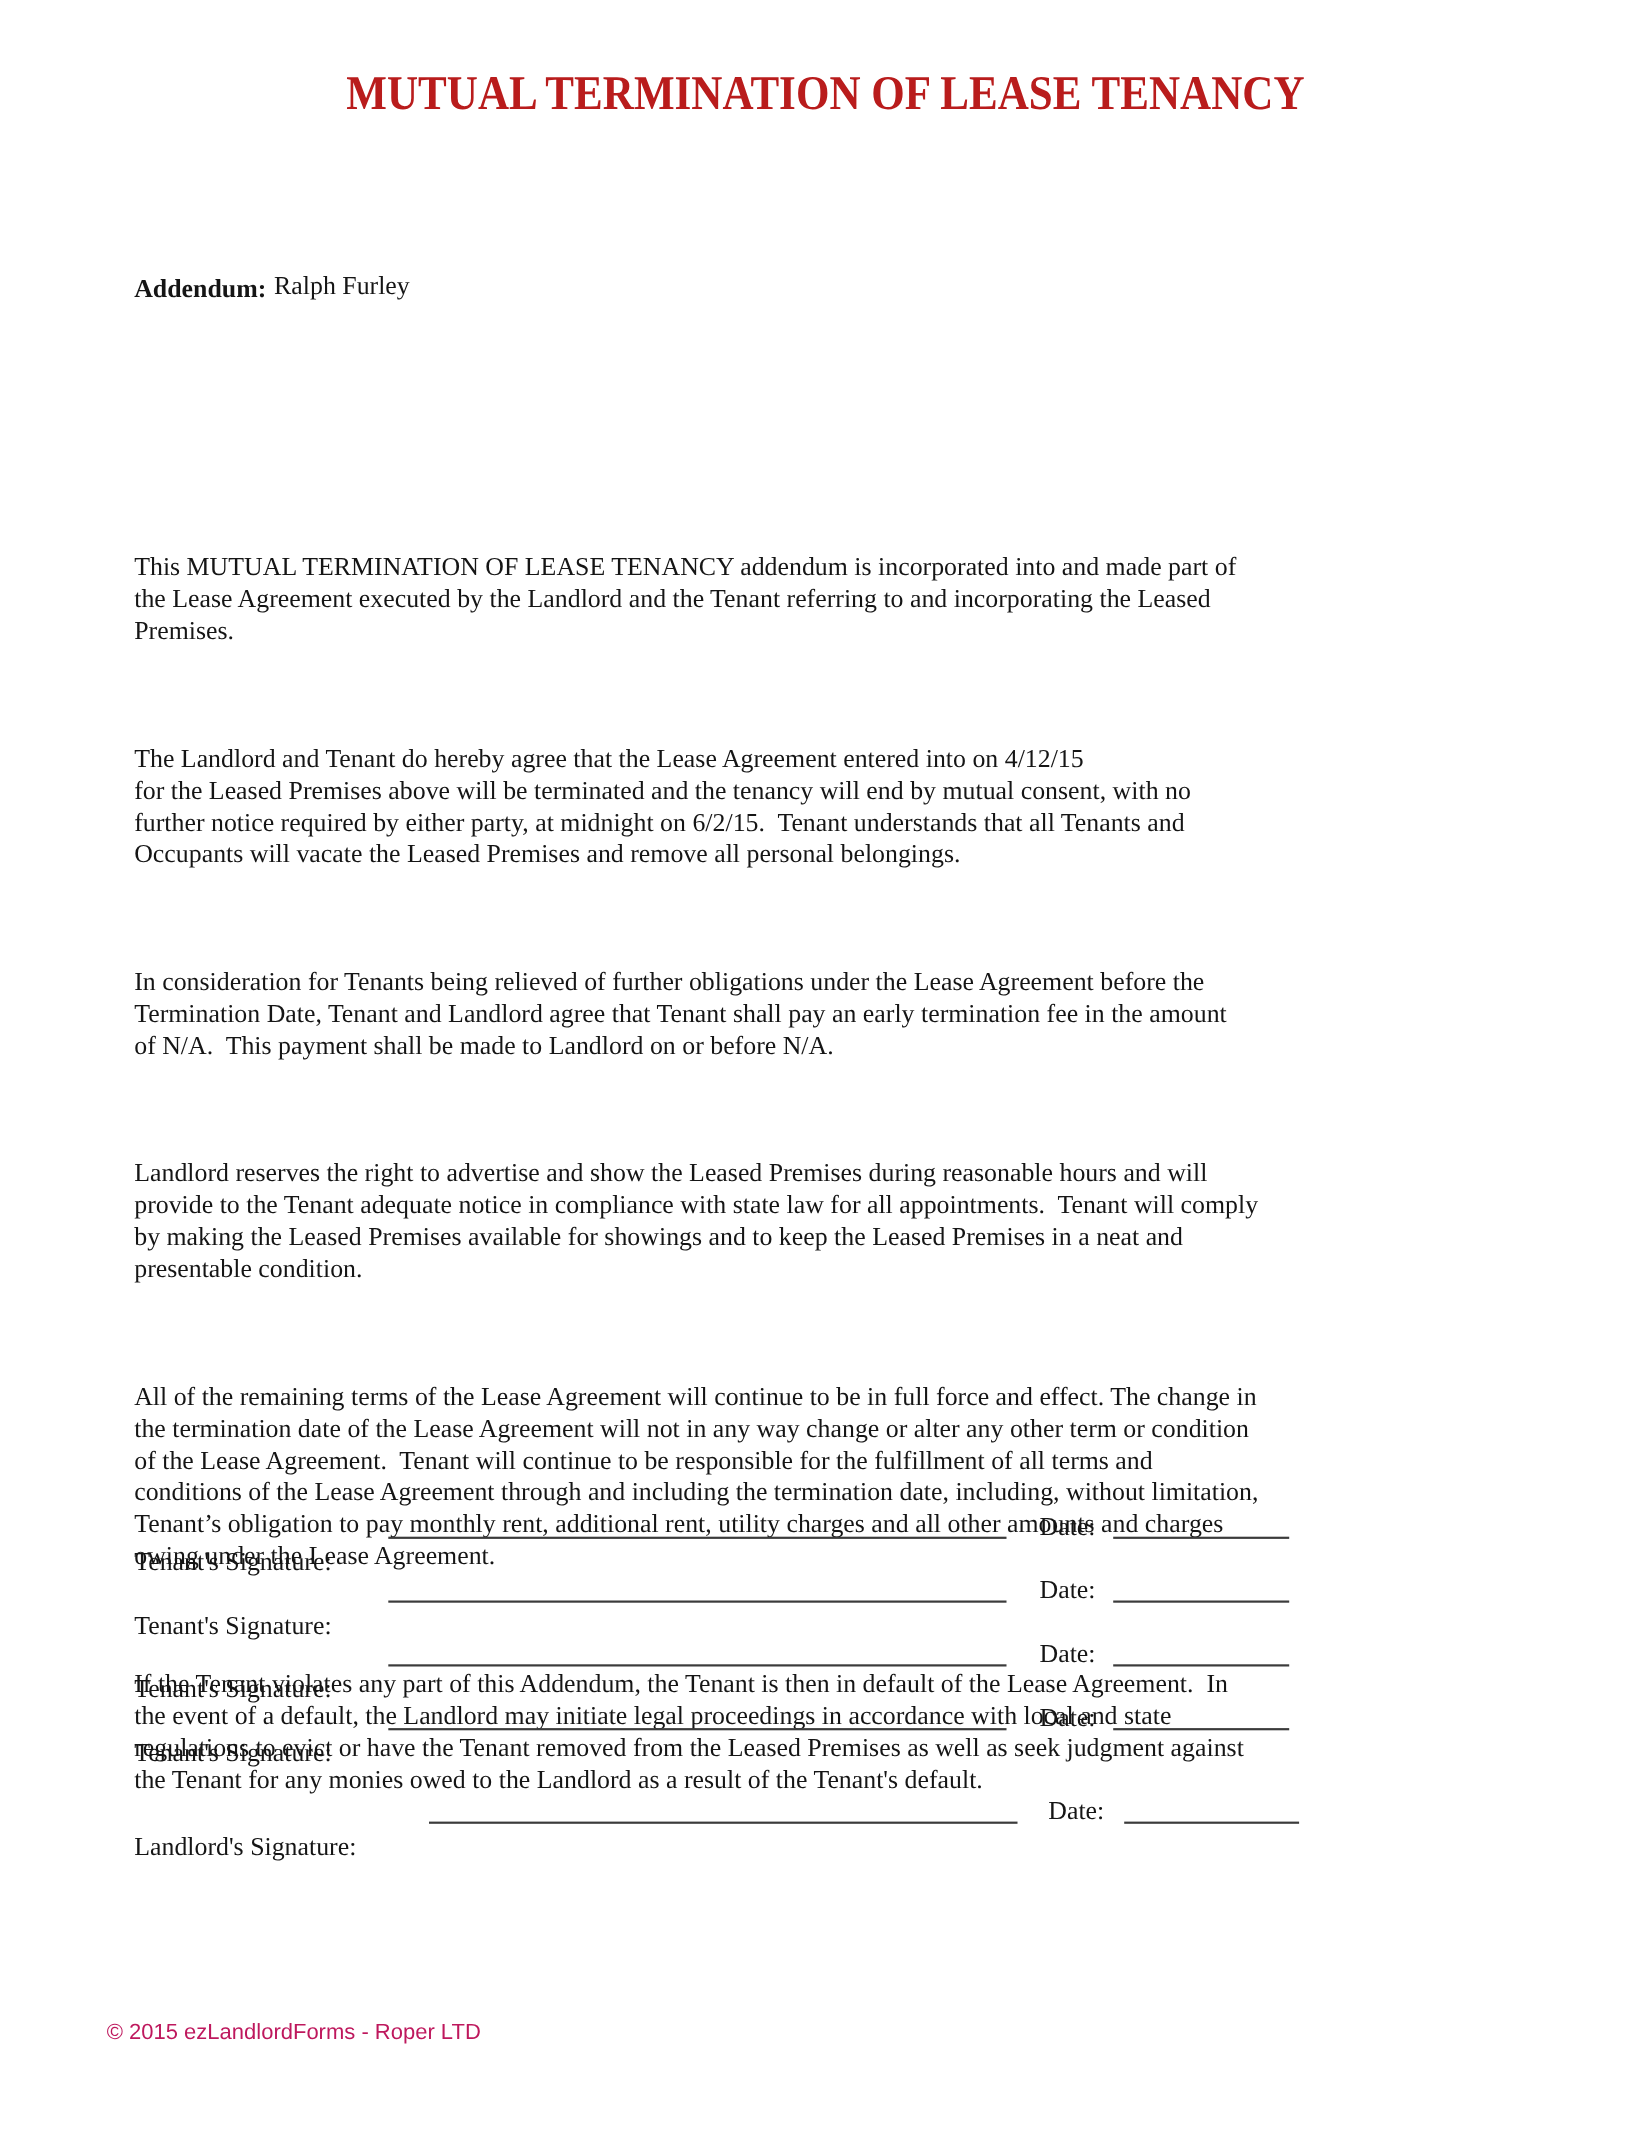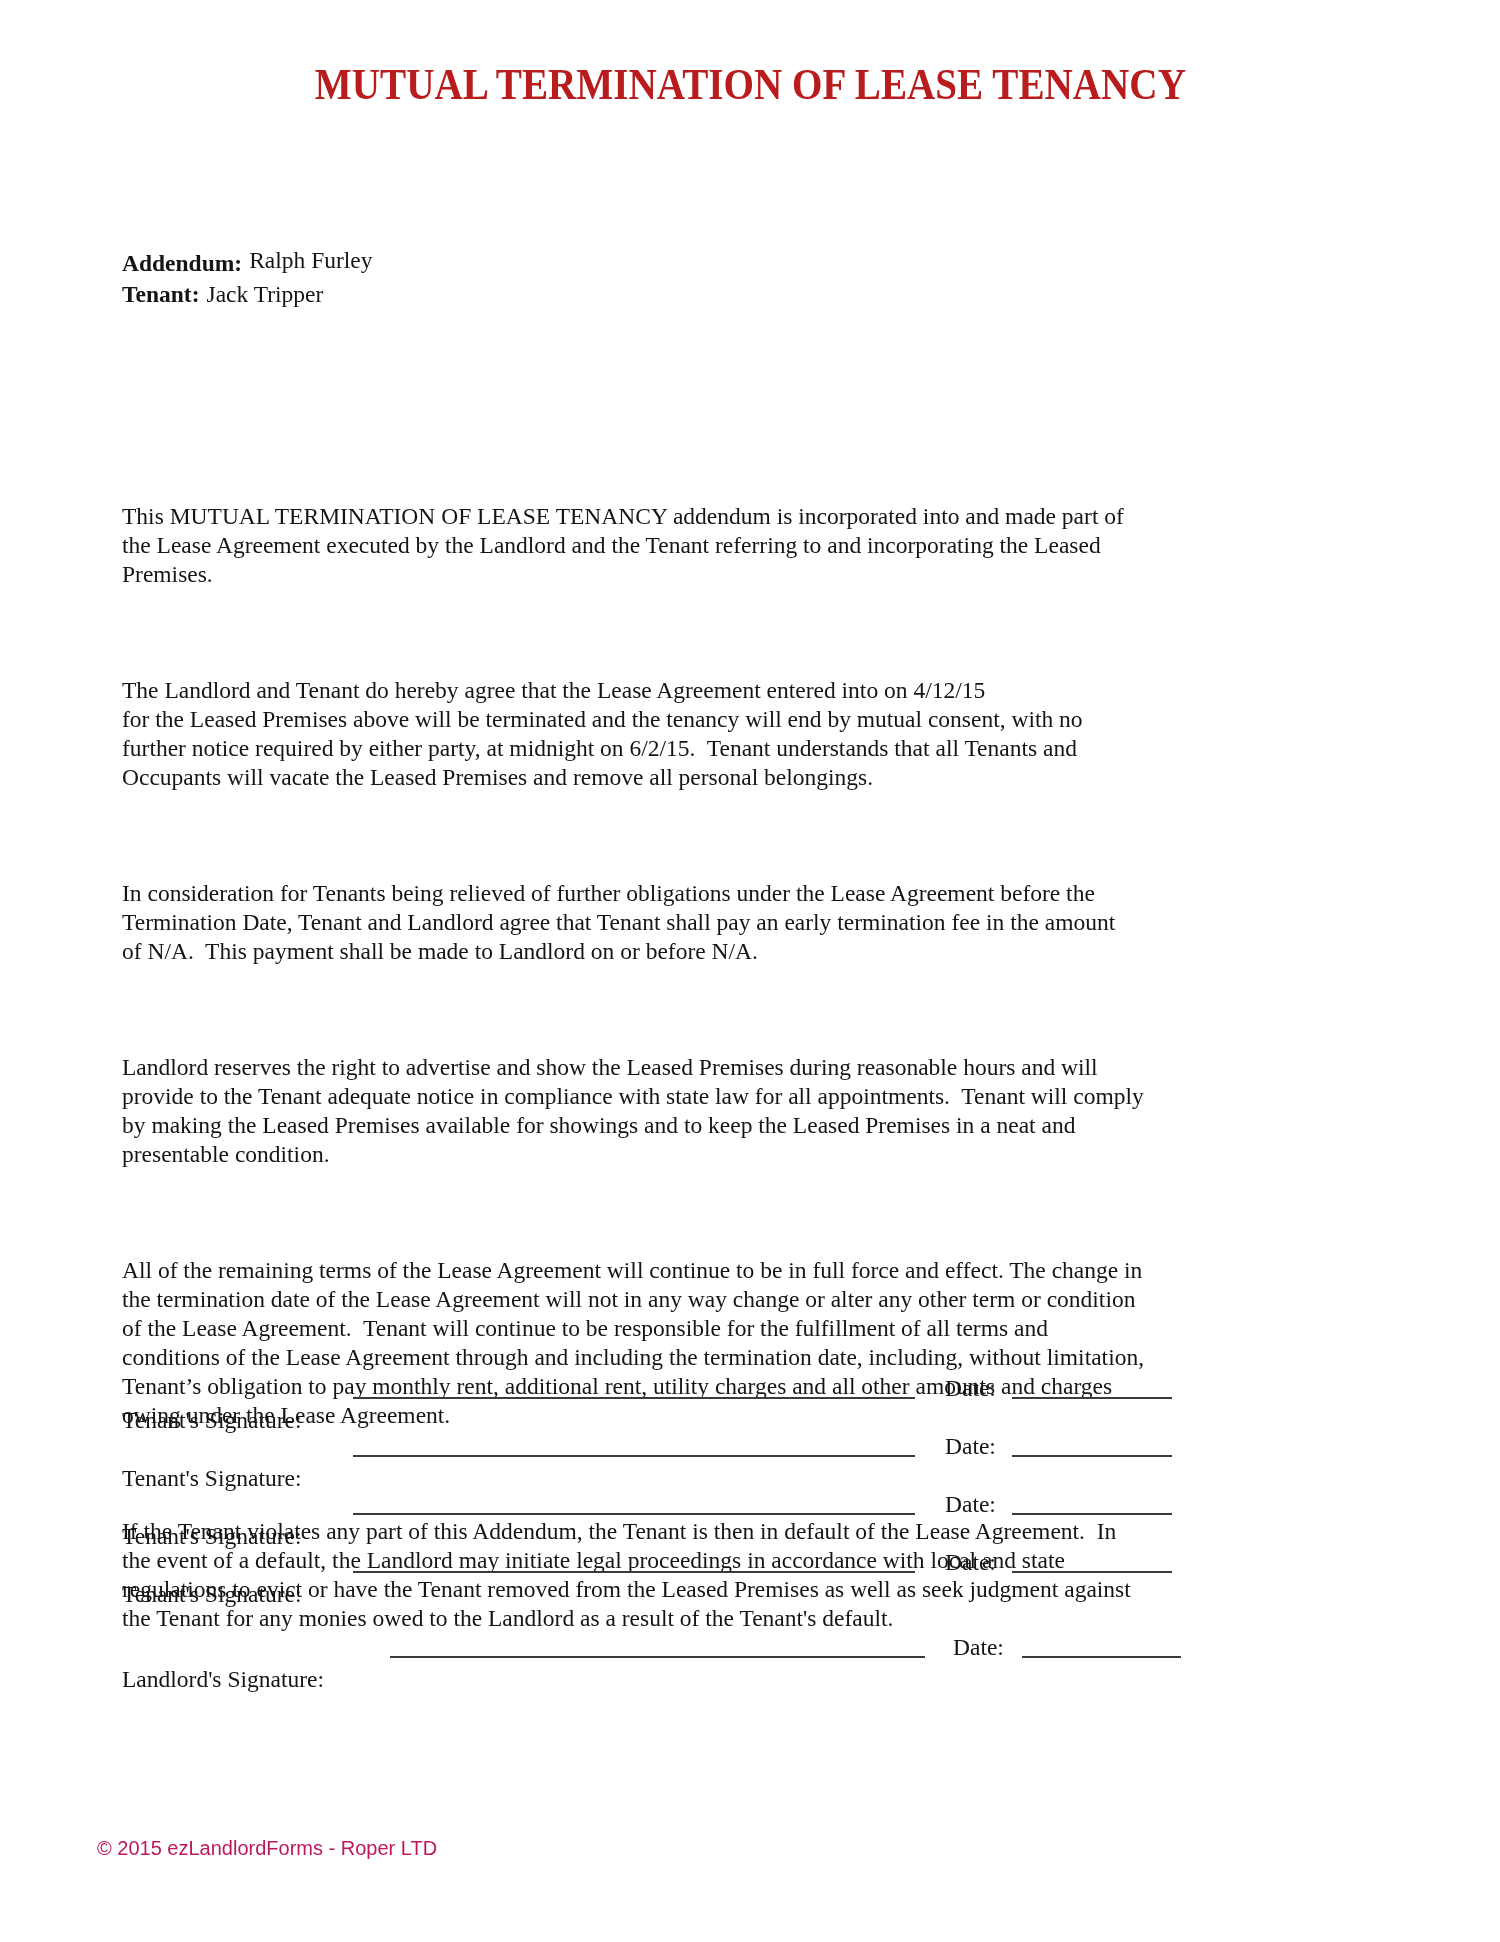--- a/index.html
+++ b/index.html
@@ -69,23 +69,20 @@
 <body>
 
 <div class="page">
 
   <h1 class="title"><span class="title-inner">MUTUAL TERMINATION OF LEASE TENANCY</span></h1>
 
   <div class="parties">
     <div>
       <span class="plabel">Addendum:</span><span class="pvalue raised">Ralph Furley</span>
     </div>
-    <div>
-      <span class="plabel">Tenant:</span><span class="pvalue">Jack Tripper</span>
-    </div>
   </div>
 
   <div class="body-text">
     <p>This MUTUAL TERMINATION OF LEASE TENANCY addendum is incorporated into and made part of
 the Lease Agreement executed by the Landlord and the Tenant referring to and incorporating the Leased
 Premises.</p>
     <p>The Landlord and Tenant do hereby agree that the Lease Agreement entered into on 4/12/15
 for the Leased Premises above will be terminated and the tenancy will end by mutual consent, with no
 further notice required by either party, at midnight on 6/2/15.  Tenant understands that all Tenants and
 Occupants will vacate the Leased Premises and remove all personal belongings.</p>

